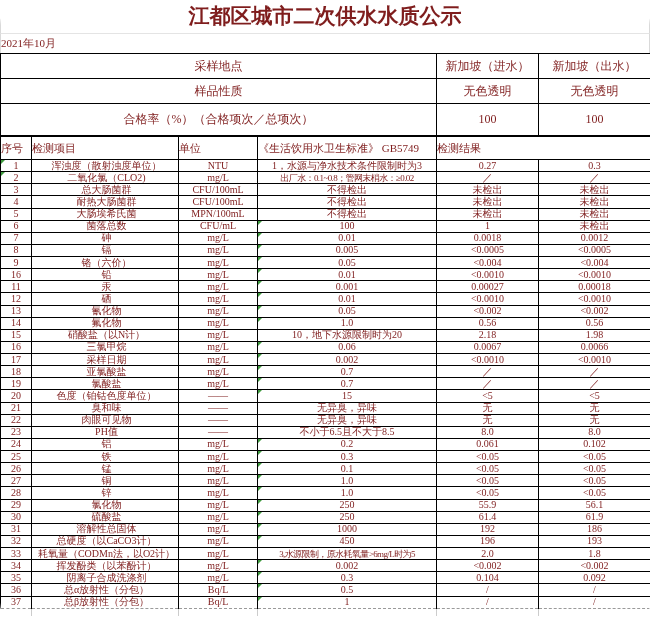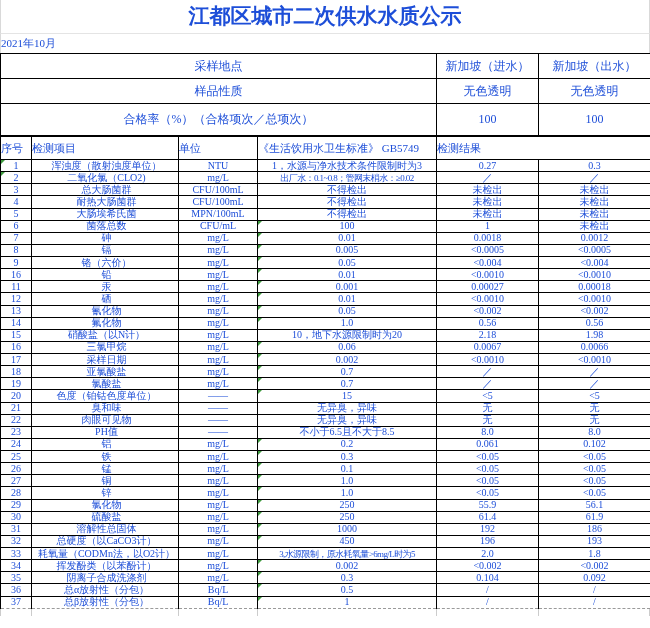--- a/index.html
+++ b/index.html
@@ -1,20 +1,21 @@
 <!DOCTYPE html>
 <html><head>
 <meta charset="utf-8">
 <style>
   * { margin:0; padding:0; box-sizing:border-box; }
   html,body { background:#fff; }
   .page {
     width:650px; height:628px; position:relative; overflow:hidden;
-    background:#fff; color:#1d4ed8;
+    background:#fff; color:#7f1d1d;
     font-family:"Liberation Serif","DejaVu Serif",serif;
+    border-radius:25px;
   }
   
   .title-row {
     height:34px; line-height:32px; text-align:center;
     font-size:21px; font-weight:bold;
     border-bottom:1px solid #e4e4e4;
     border-left:1px solid #d9d9d9; border-right:1px solid #d9d9d9;
   }
   .month-row {
     height:19px; line-height:18px; font-size:11px;

